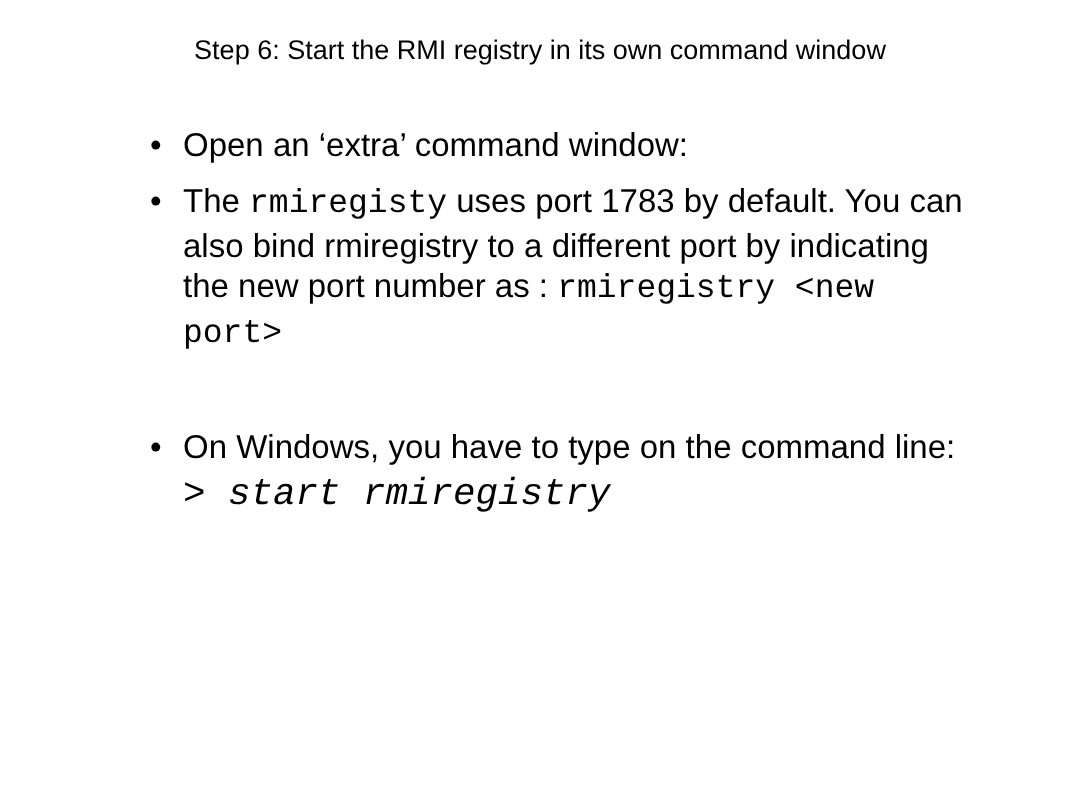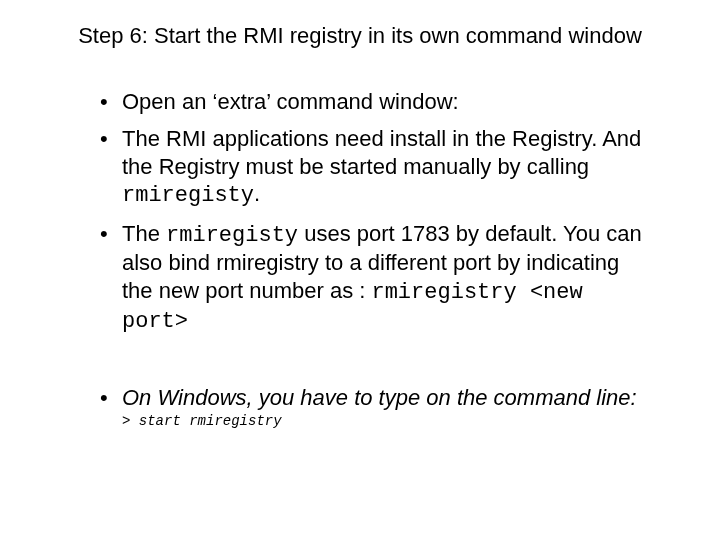--- a/index.html
+++ b/index.html
@@ -12,21 +12,21 @@
     color: #000;
   }
   .slide {
     box-sizing: border-box;
     width: 720px;
     height: 540px;
     padding: 22px 60px 30px 60px;
   }
   .title {
     text-align: center;
-    font-size: 22px;
+    font-size: 18px;
     line-height: 1.25;
     margin: 0 0 38px 0;
     font-weight: normal;
   }
   ul.top {
     list-style: none;
     margin: 0;
     padding: 0 0 0 30px;
   }
   ul.top > li {
@@ -38,44 +38,41 @@
   }
   ul.top > li::before {
     content: "•";
     position: absolute;
     left: 0;
     top: 0;
   }
   .gap {
     height: 28px;
   }
-  .italic { font-style: italic; }
+  .italic { }
   .mono {
     font-family: "Courier New", Courier, monospace;
   }
   .cmd {
     display: block;
     font-family: "Courier New", Courier, monospace;
     font-style: italic;
-    font-size: 14px;
+    font-size: 25px;
     margin-top: 2px;
   }
 </style>
 </head>
 <body>
 
 <div class="slide">
   <h1 class="title">Step 6: Start the RMI registry in its own command window</h1>
 
   <ul class="top">
     <li>
       <span>Open an ‘extra’ command window:</span>
-    </li>
-    <li>
-      <span>The RMI applications need install in the Registry. And the Registry must be started manually by calling </span><span class="mono">rmiregisty</span><span>.</span>
     </li>
     <li>
       <span>The </span><span class="mono">rmiregisty</span><span> uses port 1783 by default. You can also bind rmiregistry to a different port by indicating the new port number as : </span><span class="mono">rmiregistry &lt;new port&gt;</span>
     </li>
   </ul>
 
   <div class="gap"></div>
 
   <ul class="top">
     <li>

